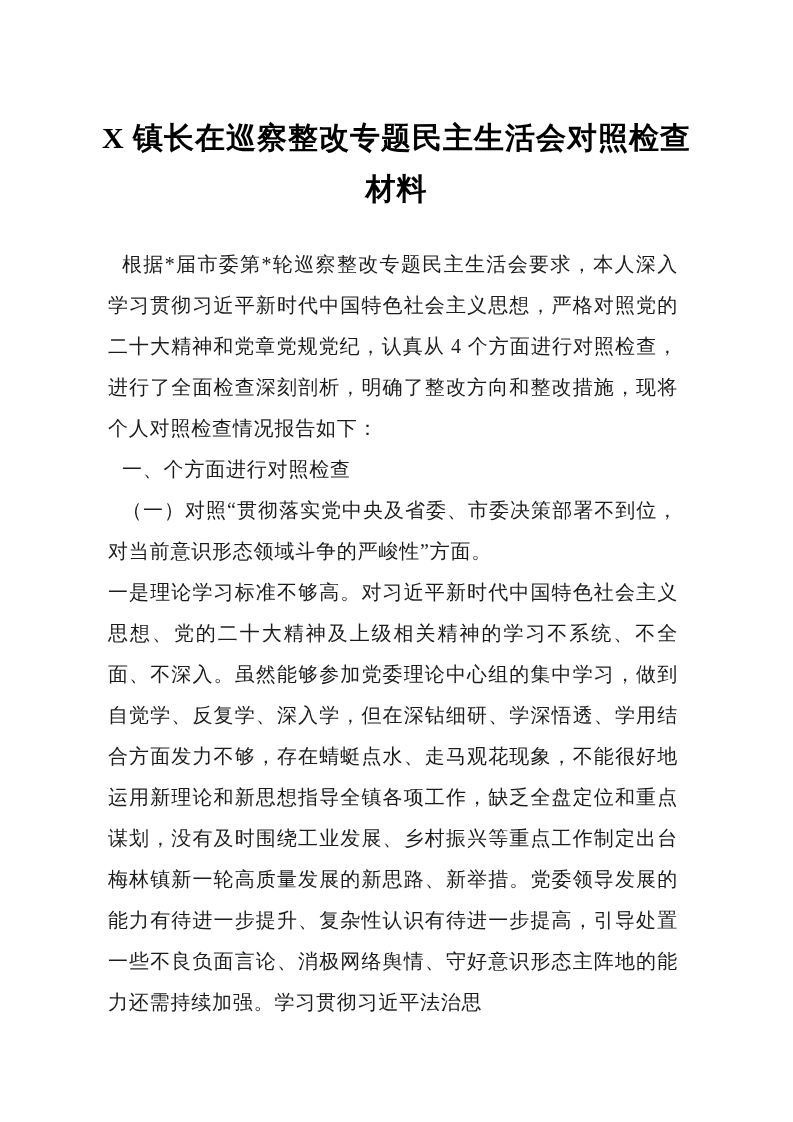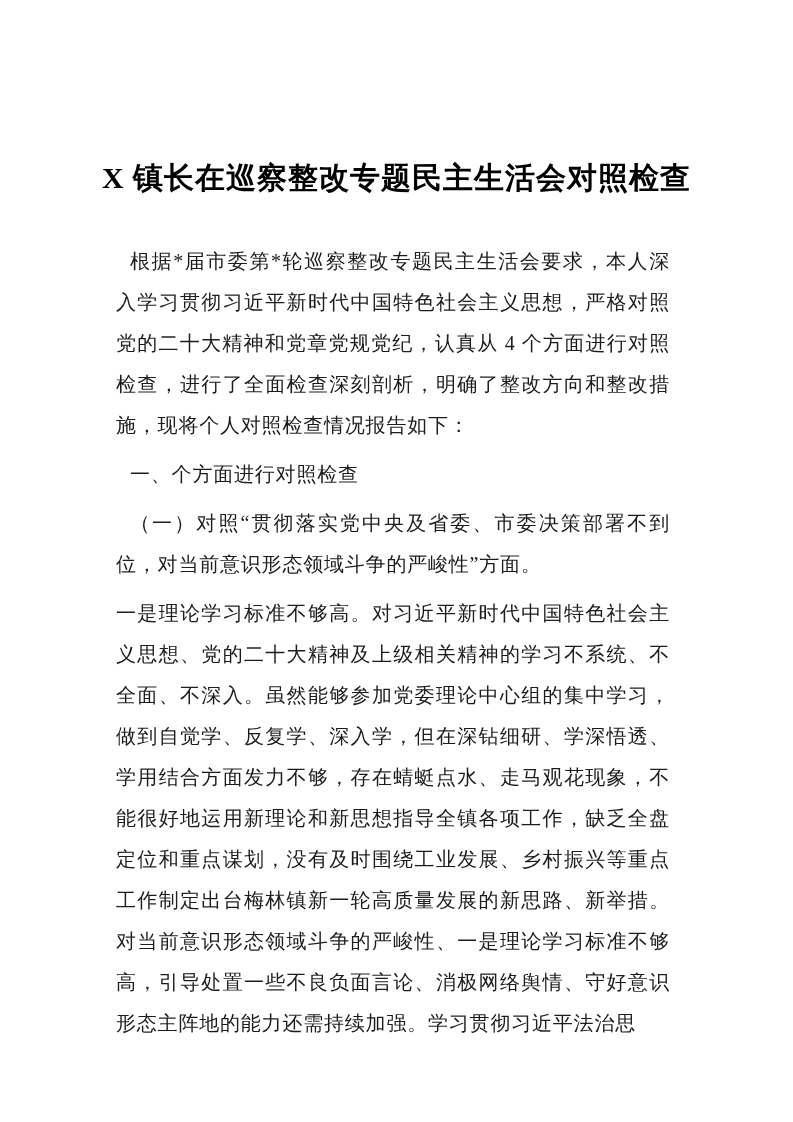--- a/index.html
+++ b/index.html
@@ -19,49 +19,49 @@
     box-sizing: border-box;
   }
   .doc-title {
     padding-top: 112px;
     text-align: center;
     font-weight: bold;
     color: #000000;
     font-size: 30px;
     line-height: 51px;
     letter-spacing: 1px;
-    margin-top: 40px;
   }
   .title-line {
     white-space: nowrap;
   }
   .doc-body {
     box-sizing: border-box;
     padding: 30px 115px 0 108px;
   }
   .para {
-    margin: 8px;
+    margin: 0;
     font-size: 20px;
     line-height: 41px;
     letter-spacing: 0.8px;
     text-align: justify;
     text-justify: inter-character;
     color: #1c1c1c;
     word-break: break-all;
   }
   .para.indent {
     text-indent: 14px;
   }
 </style>
 </head>
 <body>
 
 <div class="page">
   <div class="doc-title">
     <div class="title-line">X 镇长在巡察整改专题民主生活会对照检查</div>
+    <div class="title-line">材料</div>
   </div>
   <div class="doc-body" id="doc-body">
       <p class="para indent">根据*届市委第*轮巡察整改专题民主生活会要求，本人深入学习贯彻习近平新时代中国特色社会主义思想，严格对照党的二十大精神和党章党规党纪，认真从 4 个方面进行对照检查，进行了全面检查深刻剖析，明确了整改方向和整改措施，现将个人对照检查情况报告如下：</p>
       <p class="para indent">一、个方面进行对照检查</p>
       <p class="para indent">（一）对照“贯彻落实党中央及省委、市委决策部署不到位，对当前意识形态领域斗争的严峻性”方面。</p>
-      <p class="para">一是理论学习标准不够高。对习近平新时代中国特色社会主义思想、党的二十大精神及上级相关精神的学习不系统、不全面、不深入。虽然能够参加党委理论中心组的集中学习，做到自觉学、反复学、深入学，但在深钻细研、学深悟透、学用结合方面发力不够，存在蜻蜓点水、走马观花现象，不能很好地运用新理论和新思想指导全镇各项工作，缺乏全盘定位和重点谋划，没有及时围绕工业发展、乡村振兴等重点工作制定出台梅林镇新一轮高质量发展的新思路、新举措。对当前意识形态领域斗争的严峻性、一是理论学习标准不够高，引导处置一些不良负面言论、消极网络舆情、守好意识形态主阵地的能力还需持续加强。学习贯彻习近平法治思</p>
+      <p class="para">一是理论学习标准不够高。对习近平新时代中国特色社会主义思想、党的二十大精神及上级相关精神的学习不系统、不全面、不深入。虽然能够参加党委理论中心组的集中学习，做到自觉学、反复学、深入学，但在深钻细研、学深悟透、学用结合方面发力不够，存在蜻蜓点水、走马观花现象，不能很好地运用新理论和新思想指导全镇各项工作，缺乏全盘定位和重点谋划，没有及时围绕工业发展、乡村振兴等重点工作制定出台梅林镇新一轮高质量发展的新思路、新举措。党委领导发展的能力有待进一步提升、复杂性认识有待进一步提高，引导处置一些不良负面言论、消极网络舆情、守好意识形态主阵地的能力还需持续加强。学习贯彻习近平法治思</p>
     </div>
 </div>
 
 </body></html>

